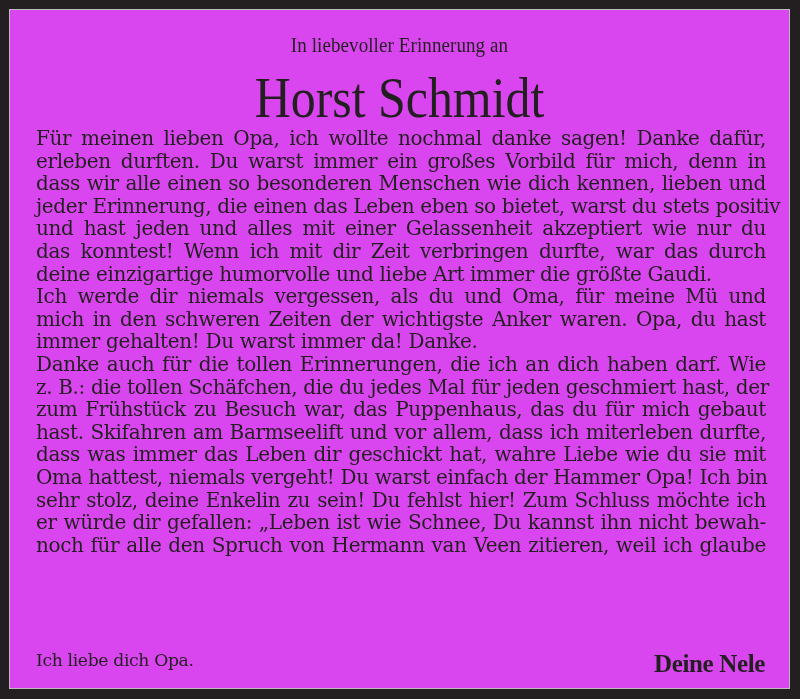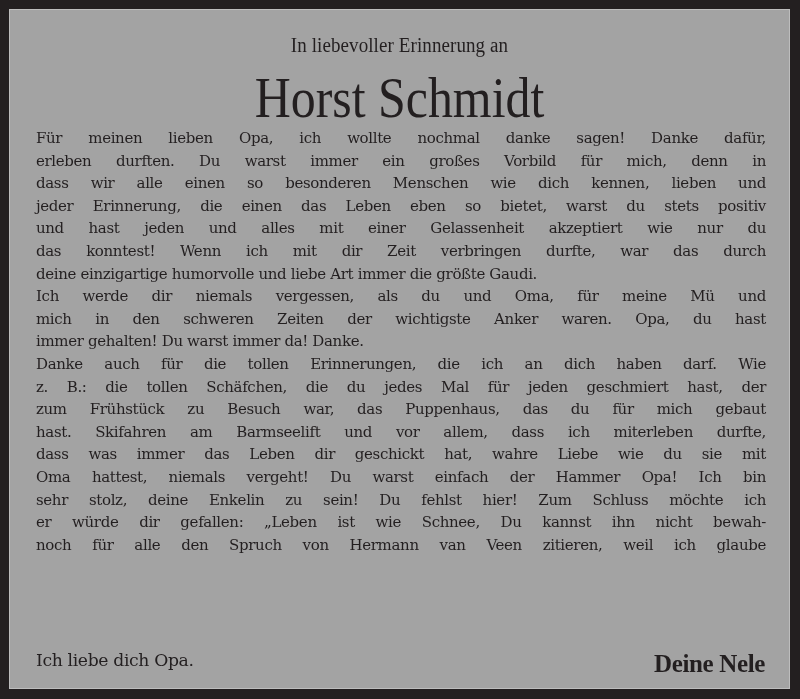--- a/index.html
+++ b/index.html
@@ -1,37 +1,37 @@
 <!DOCTYPE html>
 <html><head>
 <meta charset="utf-8">
 <style>
   html, body { margin: 0; padding: 0; }
   body { width: 800px; height: 699px; background: #231f20; position: relative; overflow: hidden; }
   .card {
     position: absolute; left: 9px; top: 9px; width: 781px; height: 680px;
-    background: #a3a3a3; border: 1px solid #bdbdbd; box-sizing: border-box;
+    background: #d946ef; border: 1px solid #bdbdbd; box-sizing: border-box;
     font-family: "DejaVu Serif", "Liberation Serif", serif; color: #231f20;
   }
   .intro {
     position: absolute; left: 0; right: 0; top: 24px; text-align: center;
     font-family: "Liberation Serif", serif; font-size: 20px; letter-spacing: 0.1px;
     transform: scaleX(0.95);
   }
   .name {
     position: absolute; left: 0; right: 0; top: 56px; text-align: center;
     font-family: "Liberation Serif", serif; font-size: 58px; line-height: 64px;
     transform: scaleX(0.86);
   }
   .body {
     position: absolute; left: 26px; width: 730px; top: 117px;
   }
   .line {
     display: block; height: 22.6px; line-height: 22.6px;
-    font-size: 15px; white-space: nowrap; text-align: justify; text-align-last: justify;
+    font-size: 20px; white-space: nowrap; text-align: justify; text-align-last: justify;
     letter-spacing: -0.35px;
   }
   .line.last { text-align-last: left; }
   .closing {
     position: absolute; left: 26px; right: 24px; top: 640px; height: 24px;
     font-size: 17.2px; letter-spacing: -0.35px; text-align: center;
   }
   .closing .left { position: absolute; left: 0; top: 0; }
   .closing .right { position: absolute; right: 0; top: 0; font-weight: bold; font-family: "Liberation Serif", serif; font-size: 25px; }
 </style>

